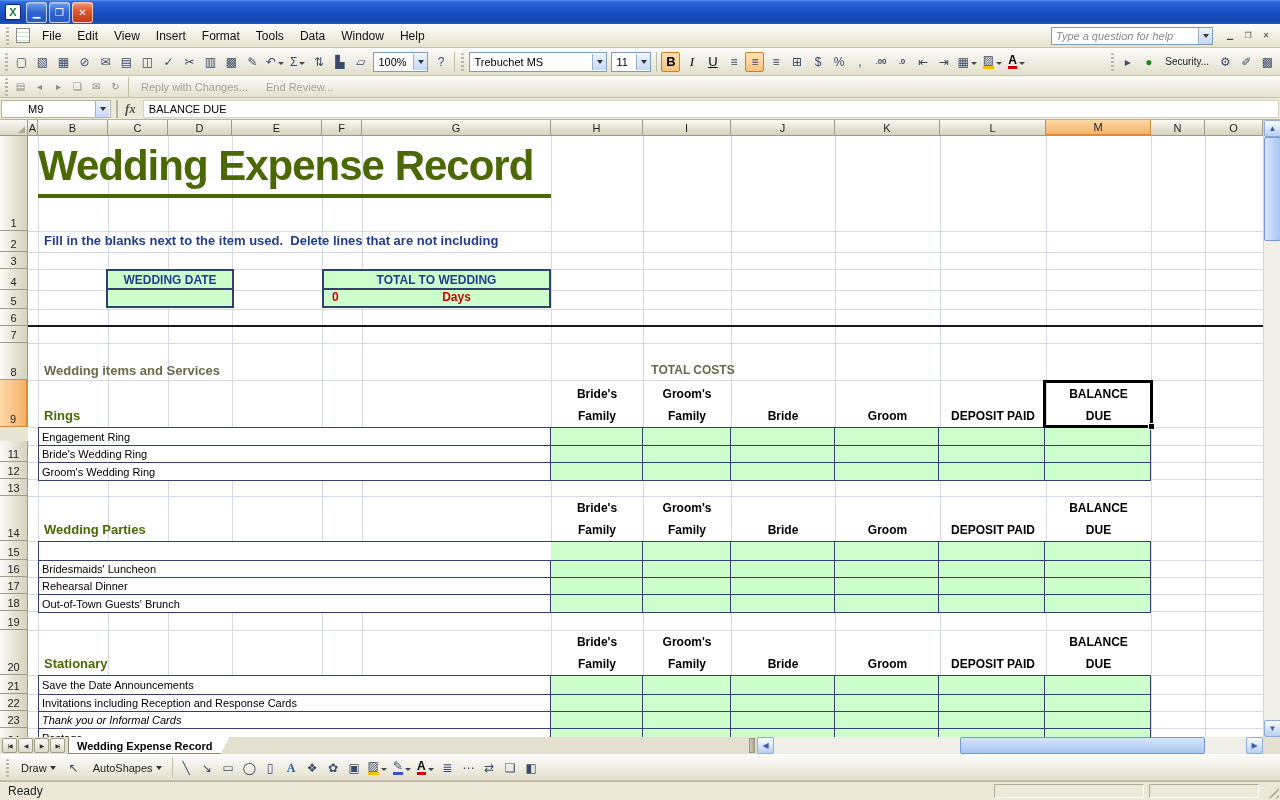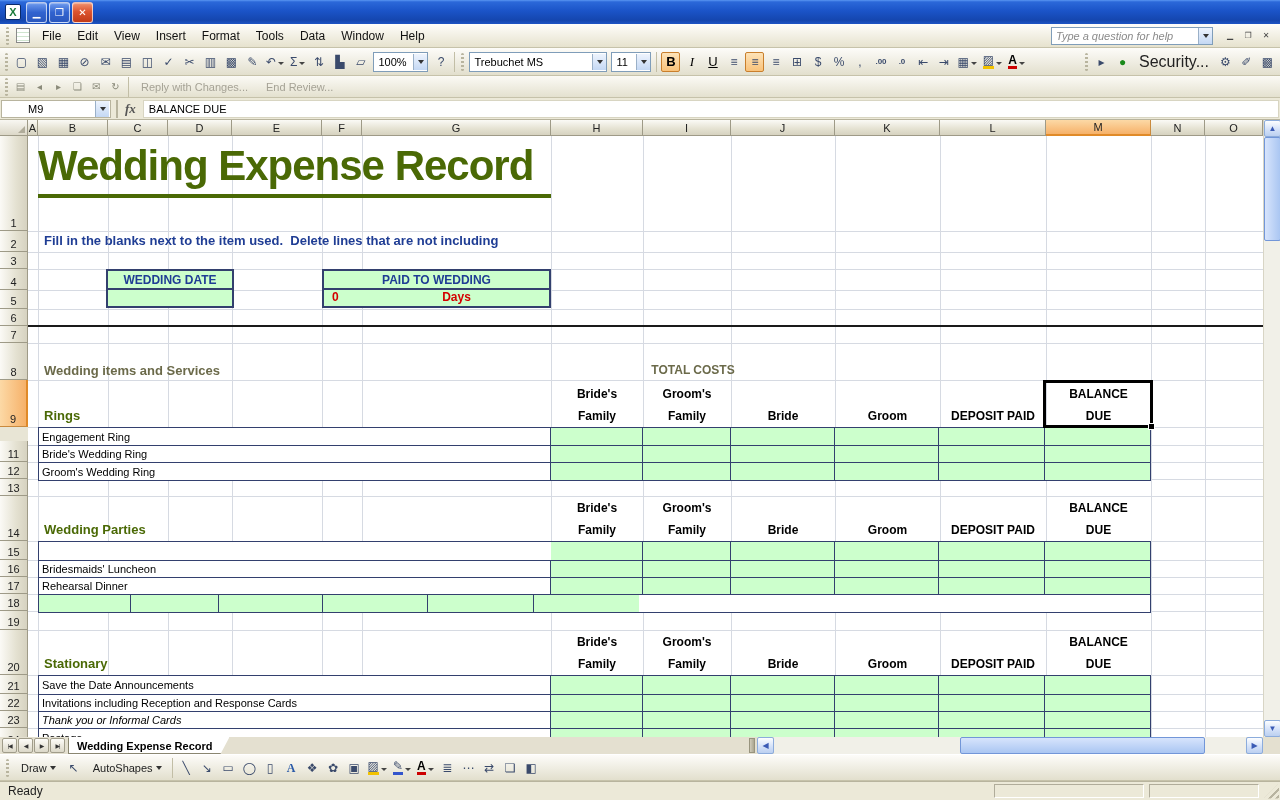--- a/index.html
+++ b/index.html
@@ -41,21 +41,21 @@
 .tbtn.active{background:linear-gradient(180deg,#fde3b8,#f9c27a);border:1px solid #c97f2c;}
 .tbtn.bold{font-weight:bold;color:#000;font-size:13px;}
 .tbtn.italic{font-style:italic;font-family:"Liberation Serif",serif;color:#000;font-size:13px;}
 .tbtn.underlineb{text-decoration:underline;color:#000;font-size:13px;}
 .tbtn.small .gl{font-size:8px;font-weight:bold;}
 .tbtn.fontc .gl{border-bottom:3px solid #c00;font-weight:bold;color:#000;}
 .tbtn.fillc .gl{border-bottom:3px solid #f2c200;}
 .tbtn.linec .gl{border-bottom:3px solid #3355cc;}
 .tbtn.green{color:#1a8a1a;}
 .tbtn.txtbtn{min-width:auto;padding:0 4px;}
-.tbtn.txtbtn .gl{font-size:16px;color:#222;}
+.tbtn.txtbtn .gl{font-size:10px;color:#222;}
 .tbtn.wordart .gl{font-family:"Liberation Serif",serif;font-weight:bold;color:#2a5aa8;}
 .tsep{width:1px;height:20px;background:#c2bea6;margin:0 3px;flex:none;}
 .tspacer{flex:1;}
 .combo{display:flex;align-items:center;height:20px;background:#fff;border:1px solid #7f9db9;font-size:11px;margin:0 2px;padding-left:4px;flex:none;}
 .combo span{flex:1;white-space:nowrap;overflow:hidden;}
 .combo.zoom{width:55px;}
 .combo.font{width:138px;}
 .combo.size{width:40px;}
 
 .reviewbar{position:absolute;top:76px;left:0;right:0;height:22px;background:linear-gradient(180deg,#fbfaf5,#e4e1cf);border-bottom:1px solid #c6c2aa;display:flex;align-items:center;padding:0 2px;}
@@ -427,21 +427,21 @@
     </div>
 
   <div id="sheet">
     <div class="sheet-title">Wedding Expense Record</div>
     <div class="instruction">Fill in the blanks next to the item used.  Delete lines that are not including</div>
     <div class="wdbox">
       <div class="wdhead">WEDDING DATE</div>
       <div class="wdcell"></div>
     </div>
     <div class="ttwbox">
-      <div class="wdhead">PAID TO WEDDING</div>
+      <div class="wdhead">TOTAL TO WEDDING</div>
       <div class="ttwrow">
         <span class="tval">0</span>
         <span class="tunit">Days</span>
       </div>
     </div>
     <div class="divider"></div>
     <div class="itemshead">Wedding items and Services</div>
     <div class="totalcosts">TOTAL COSTS</div>
     <div class="selbox">
         <div class="fillhandle"></div>
@@ -614,20 +614,21 @@
         <div class="itemrow" style="height: 17px;">
           <div class="namecell" style="width: 513px;">Rehearsal Dinner</div>
           <div class="greencell" style="width: 92px;"></div>
           <div class="greencell" style="width: 88px;"></div>
           <div class="greencell" style="width: 104px;"></div>
           <div class="greencell" style="width: 105px;"></div>
           <div class="greencell" style="width: 106px;"></div>
           <div class="greencell" style="width: 105px;"></div>
         </div>
         <div class="itemrow" style="height: 17px;">
+          <div class="namecell" style="width: 513px;">Out-of-Town Guests' Brunch</div>
           <div class="greencell" style="width: 92px;"></div>
           <div class="greencell" style="width: 88px;"></div>
           <div class="greencell" style="width: 104px;"></div>
           <div class="greencell" style="width: 105px;"></div>
           <div class="greencell" style="width: 106px;"></div>
           <div class="greencell" style="width: 105px;"></div>
         </div>
       </div>
       <div class="seclabel" style="top: 520px;">Stationary</div>
       <div class="itemtable" style="top: 539px;">

